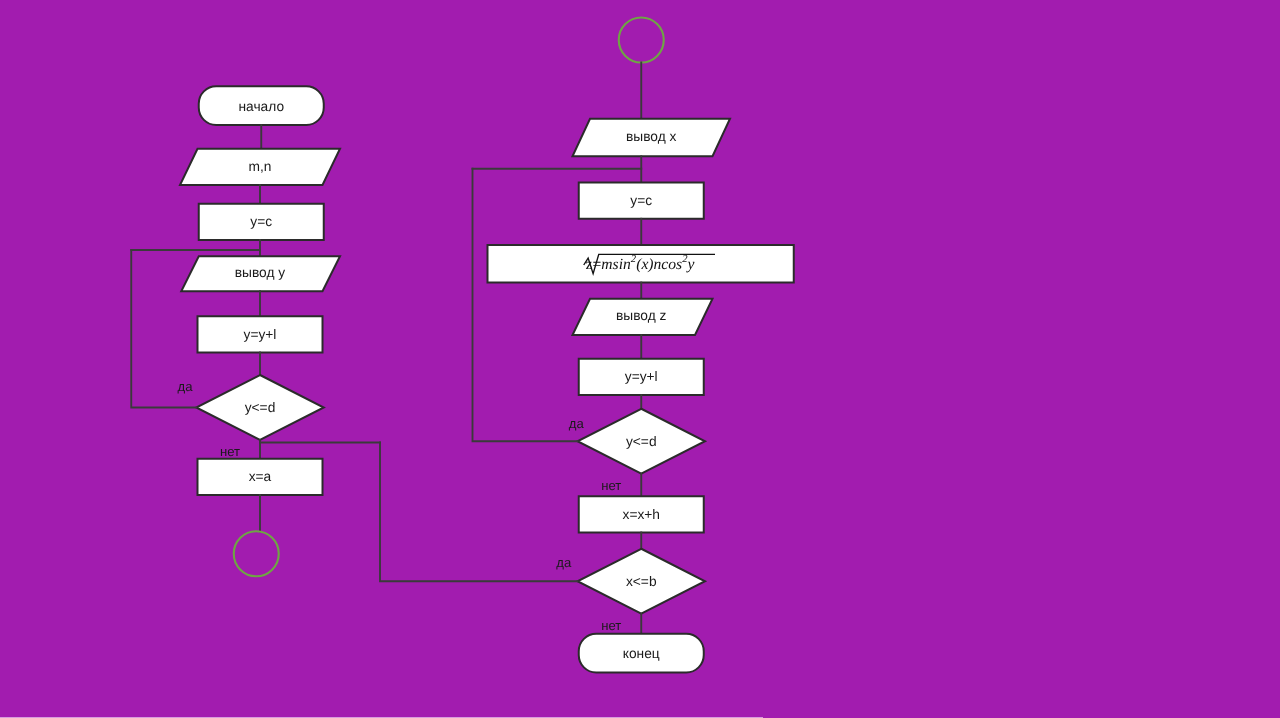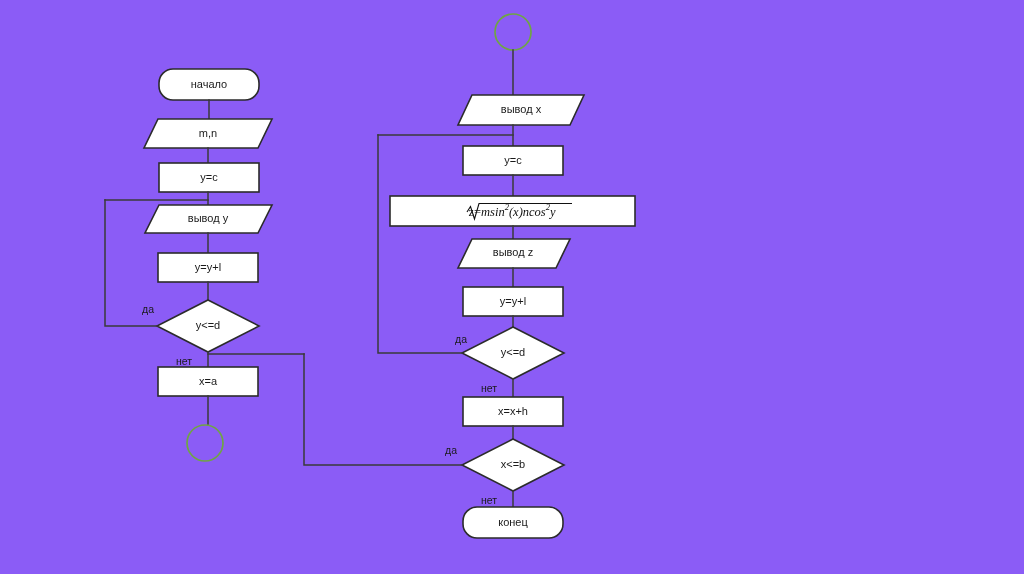--- a/index.html
+++ b/index.html
@@ -5,21 +5,21 @@
 <style>
   html, body {
     margin: 0;
     padding: 0;
     background: #ffffff;
   }
   #canvas-wrap {
     position: relative;
     width: 1024px;
     height: 574px;
-    background: #8b5cf6;
+    background: #a21caf;
     overflow: hidden;
     font-family: "Liberation Sans", sans-serif;
   }
   svg#flowchart {
     display: block;
     width: 1024px;
     height: 574px;
   }
   .shape-stroke {
     fill: #ffffff;

